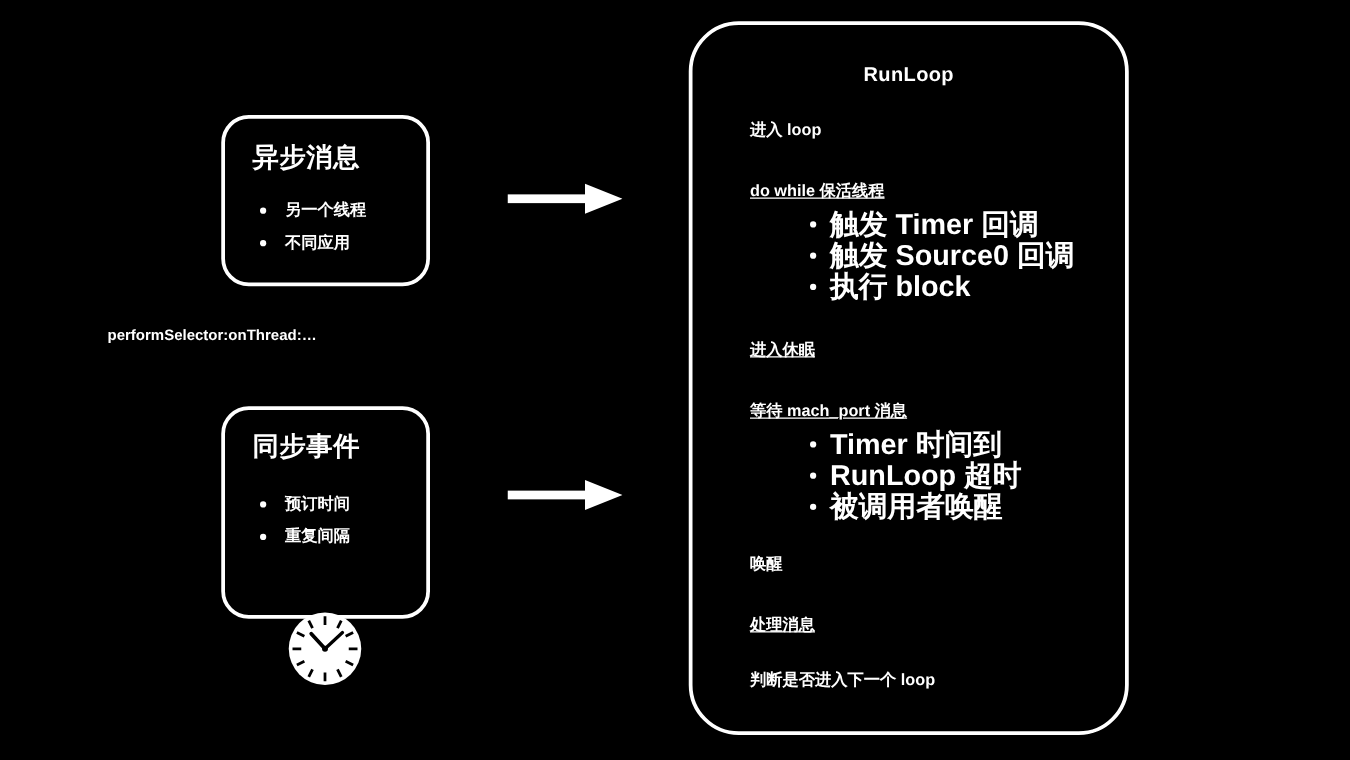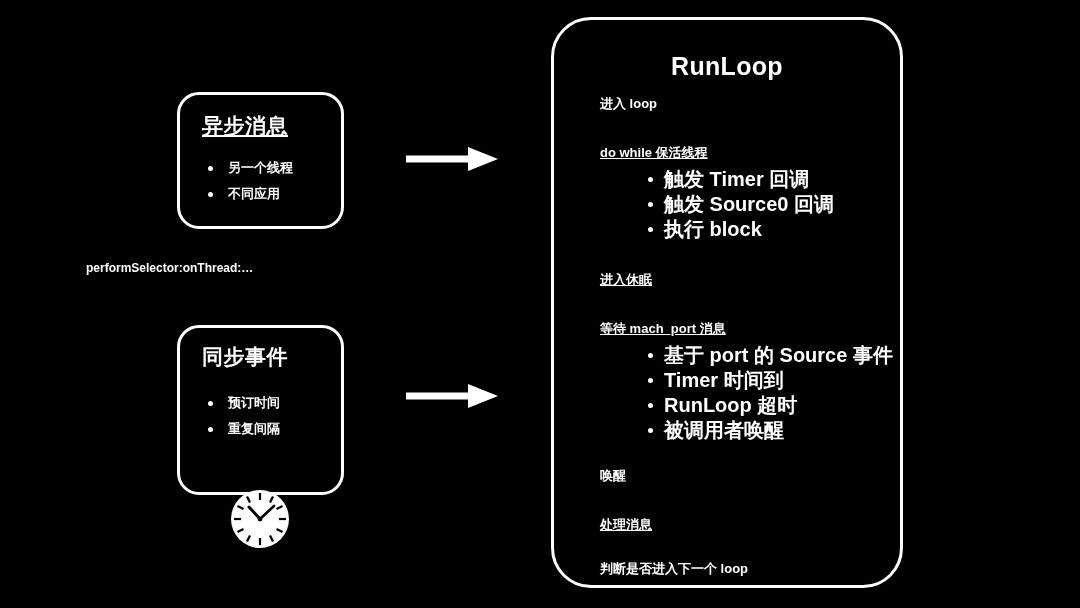--- a/index.html
+++ b/index.html
@@ -29,21 +29,21 @@
   #box-async  { left: 177px; top: 92px;  width: 167px; height: 137px; }
   #box-sync   { left: 177px; top: 325px; width: 167px; height: 170px; }
   #box-runloop{ left: 551px; top: 17px;  width: 352px; height: 571px; border-radius: 40px; border-width: 3px; }
 
   .box-title {
     position: absolute;
     font-weight: bold;
     white-space: nowrap;
     letter-spacing: 0.5px;
   }
-  #async-title { left: 22px; top: 17px;  font-size: 21px; text-decoration: underline; }
+  #async-title { left: 22px; top: 17px;  font-size: 21px; }
   #sync-title  { left: 22px; top: 15px;  font-size: 21px; }
 
   .small-list {
     position: absolute;
     left: 26px;
     list-style: none;
     margin: 0;
     padding: 0;
   }
   #async-list { top: 60px; }
@@ -67,21 +67,21 @@
     background: #ffffff;
   }
 
   
   #runloop-title {
     position: absolute;
     left: 0;
     right: 0;
     top: 32px;
     text-align: center;
-    font-size: 25px;
+    font-size: 16px;
     font-weight: bold;
     letter-spacing: 0.3px;
   }
 
   
   #runloop-body {
     position: absolute;
     left: 46px;
     top: 73px;
     right: 12px;
@@ -95,21 +95,21 @@
   }
   .rl-gap-top { margin-top: 27px; text-decoration: underline; }
   .rl-gap-top-sm { margin-top: 22px; }
   .rl-sub {
     list-style: none;
     margin: 3px 0 0 0;
     padding: 0 0 0 48px;
   }
   .rl-sub li {
     position: relative;
-    font-size: 20px;
+    font-size: 23px;
     font-weight: bold;
     line-height: 25px;
     white-space: nowrap;
     padding-left: 16px;
   }
   .rl-sub li::before {
     content: "";
     position: absolute;
     left: 0;
     top: 10px;
@@ -207,21 +207,20 @@
       <ul class="rl-sub">
         <li>触发 Timer 回调</li>
         <li>触发 Source0 回调</li>
         <li>执行 block</li>
       </ul>
 
       <p class="rl-step rl-gap-top">进入休眠</p>
 
       <p class="rl-step rl-gap-top">等待 mach_port 消息</p>
       <ul class="rl-sub">
-        <li>基于 port 的 Source 事件</li>
         <li>Timer 时间到</li>
         <li>RunLoop 超时</li>
         <li>被调用者唤醒</li>
       </ul>
 
       <p class="rl-step rl-gap-top-sm">唤醒</p>
 
       <p class="rl-step rl-gap-top">处理消息</p>
 
       <p class="rl-step rl-gap-top-sm">判断是否进入下一个 loop</p>

